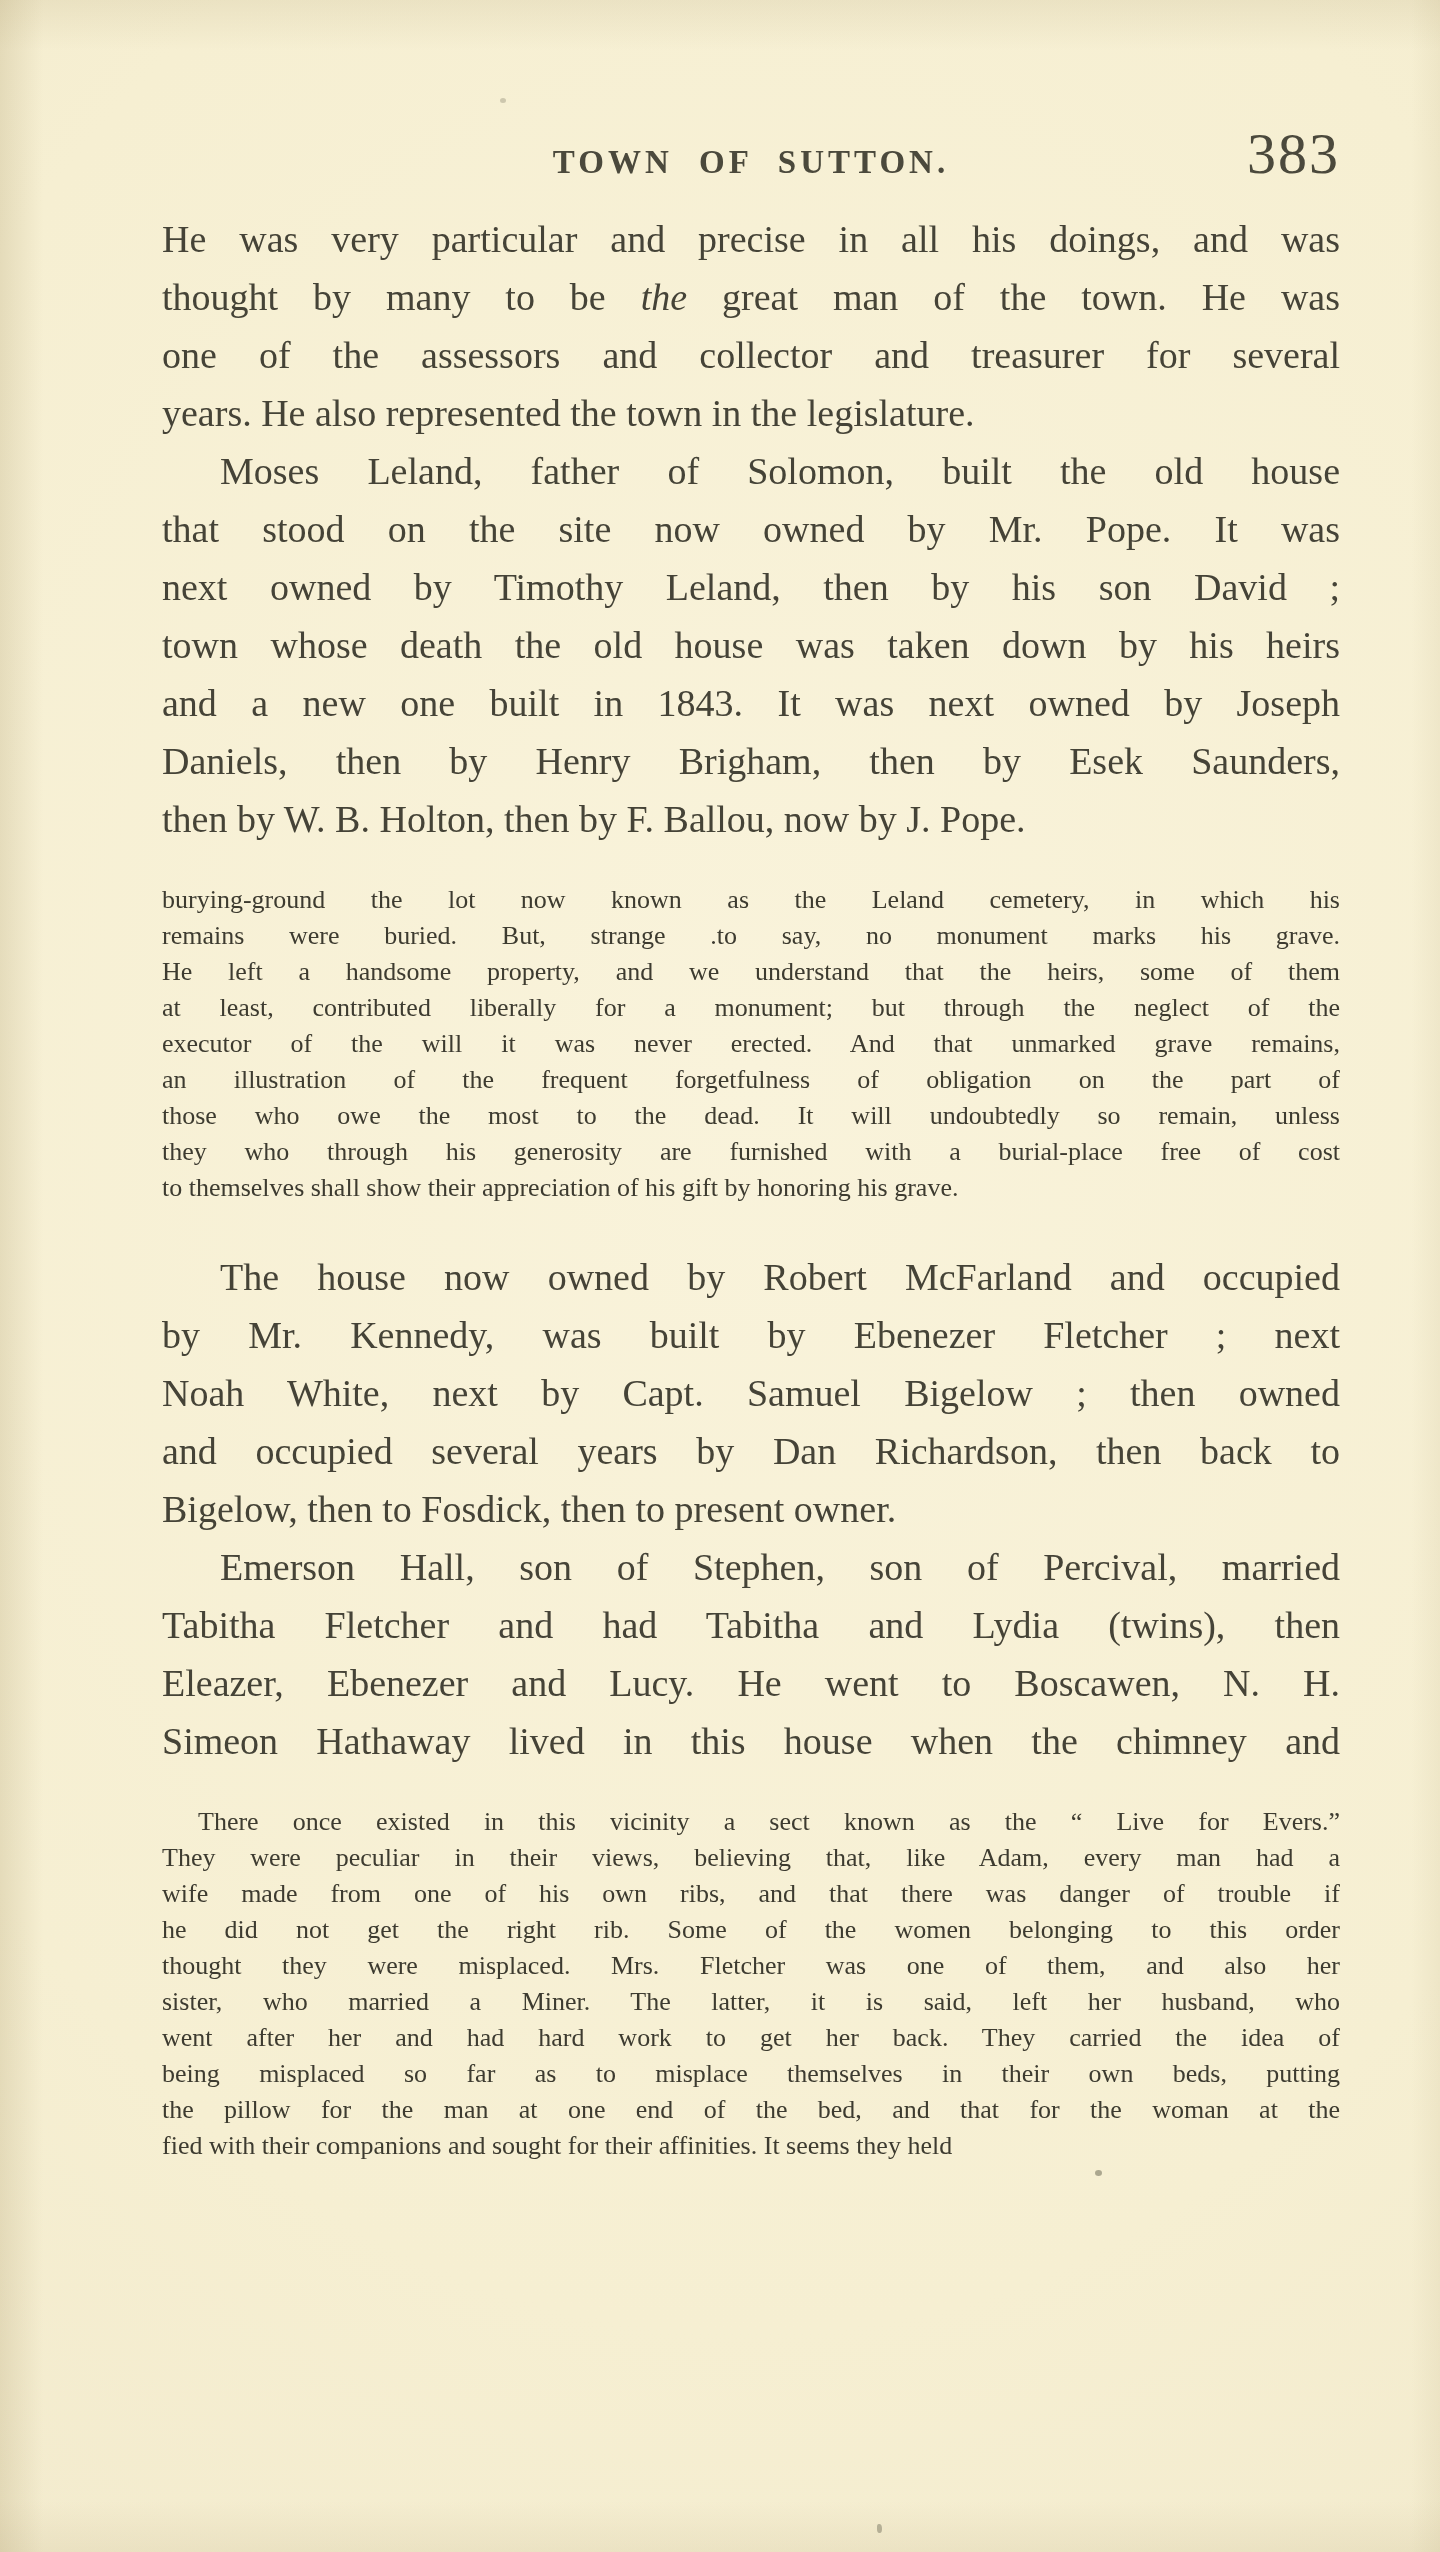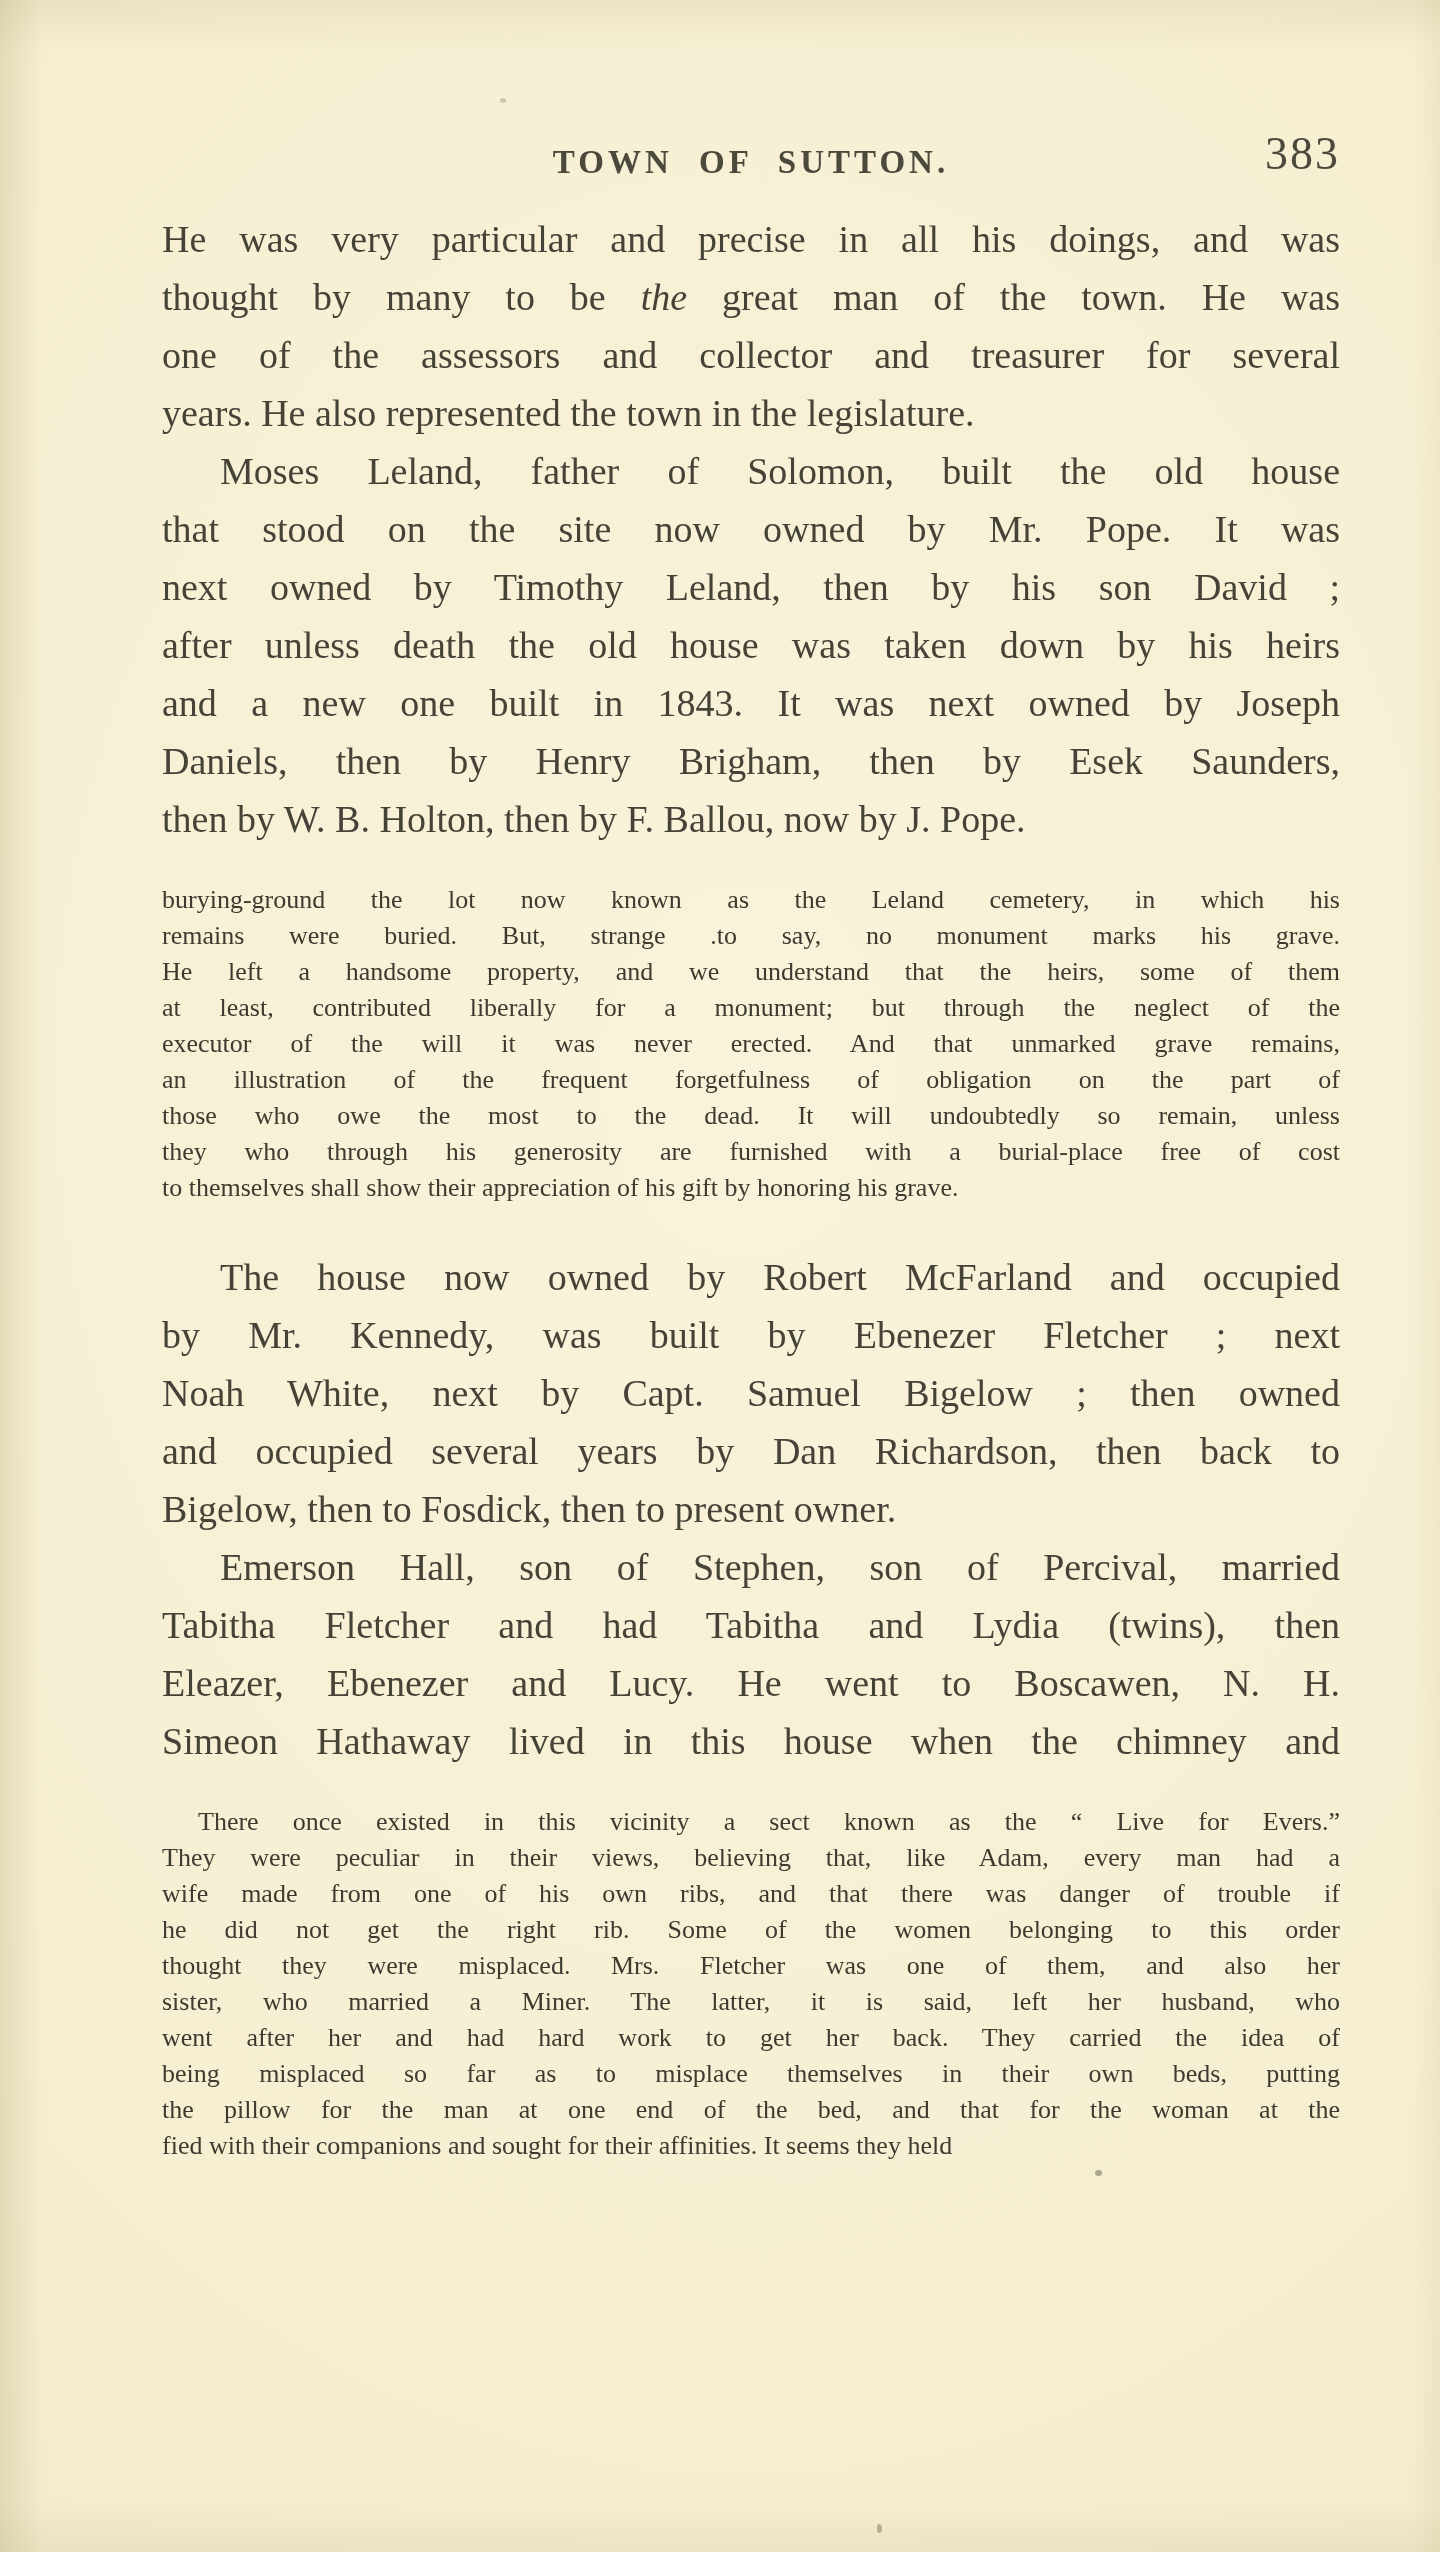--- a/index.html
+++ b/index.html
@@ -23,21 +23,21 @@
   }
   .content{position:absolute;left:162px;top:138px;width:1178px;}
   .running-head{position:relative;height:48px;}
   .running-head .title{
     position:absolute;left:0;right:0;text-align:center;
     font-size:33px;font-weight:bold;letter-spacing:4px;word-spacing:14px;
     color:#4b493c;line-height:48px;
   }
   .running-head .folio{
     position:absolute;right:0;top:-8px;
-    font-size:46px;color:#4b493c;line-height:48px;letter-spacing:2px;
+    font-size:58px;color:#4b493c;line-height:48px;letter-spacing:2px;
   }
   .paragraphs{margin-top:24px;}
   .para{color:#454337;}
   .para.main{font-size:38px;line-height:58px;}
   .para.small{font-size:26px;line-height:36px;color:#3d3b30;}
   .para.main + .para.small{margin-top:34px;}
   .para.small + .para.main{margin-top:42px;}
   .line{text-align:justify;text-align-last:justify;}
   .line.last{text-align-last:left;}
   .line.first-indent-main{text-indent:58px;}
@@ -60,21 +60,21 @@
         <div class="para main">
           <div class="line">He was very particular and precise in all his doings, and was</div>
           <div class="line">thought by many to be <i>the</i> great man of the town.  He was</div>
           <div class="line">one of the assessors and collector and treasurer for several</div>
           <div class="line last">years.  He also represented the town in the legislature.</div>
         </div>
         <div class="para main">
           <div class="line first-indent-main">Moses Leland, father of Solomon, built the old house</div>
           <div class="line">that stood on the site now owned by Mr. Pope.  It was</div>
           <div class="line">next owned by Timothy Leland, then by his son David ;</div>
-          <div class="line">after unless death the old house was taken down by his heirs</div>
+          <div class="line">town whose death the old house was taken down by his heirs</div>
           <div class="line">and a new one built in 1843.  It was next owned by Joseph</div>
           <div class="line">Daniels, then by Henry Brigham, then by Esek Saunders,</div>
           <div class="line last">then by W. B. Holton, then by F. Ballou, now by J. Pope.</div>
         </div>
         <div class="para small">
           <div class="line">burying-ground the lot now known as the Leland cemetery, in which his</div>
           <div class="line">remains were buried.  But, strange .to say, no monument marks his grave.</div>
           <div class="line">He left a handsome property, and we understand that the heirs, some of them</div>
           <div class="line">at least, contributed liberally for a monument; but through the neglect of the</div>
           <div class="line">executor of the will it was never erected.  And that unmarked grave remains,</div>

